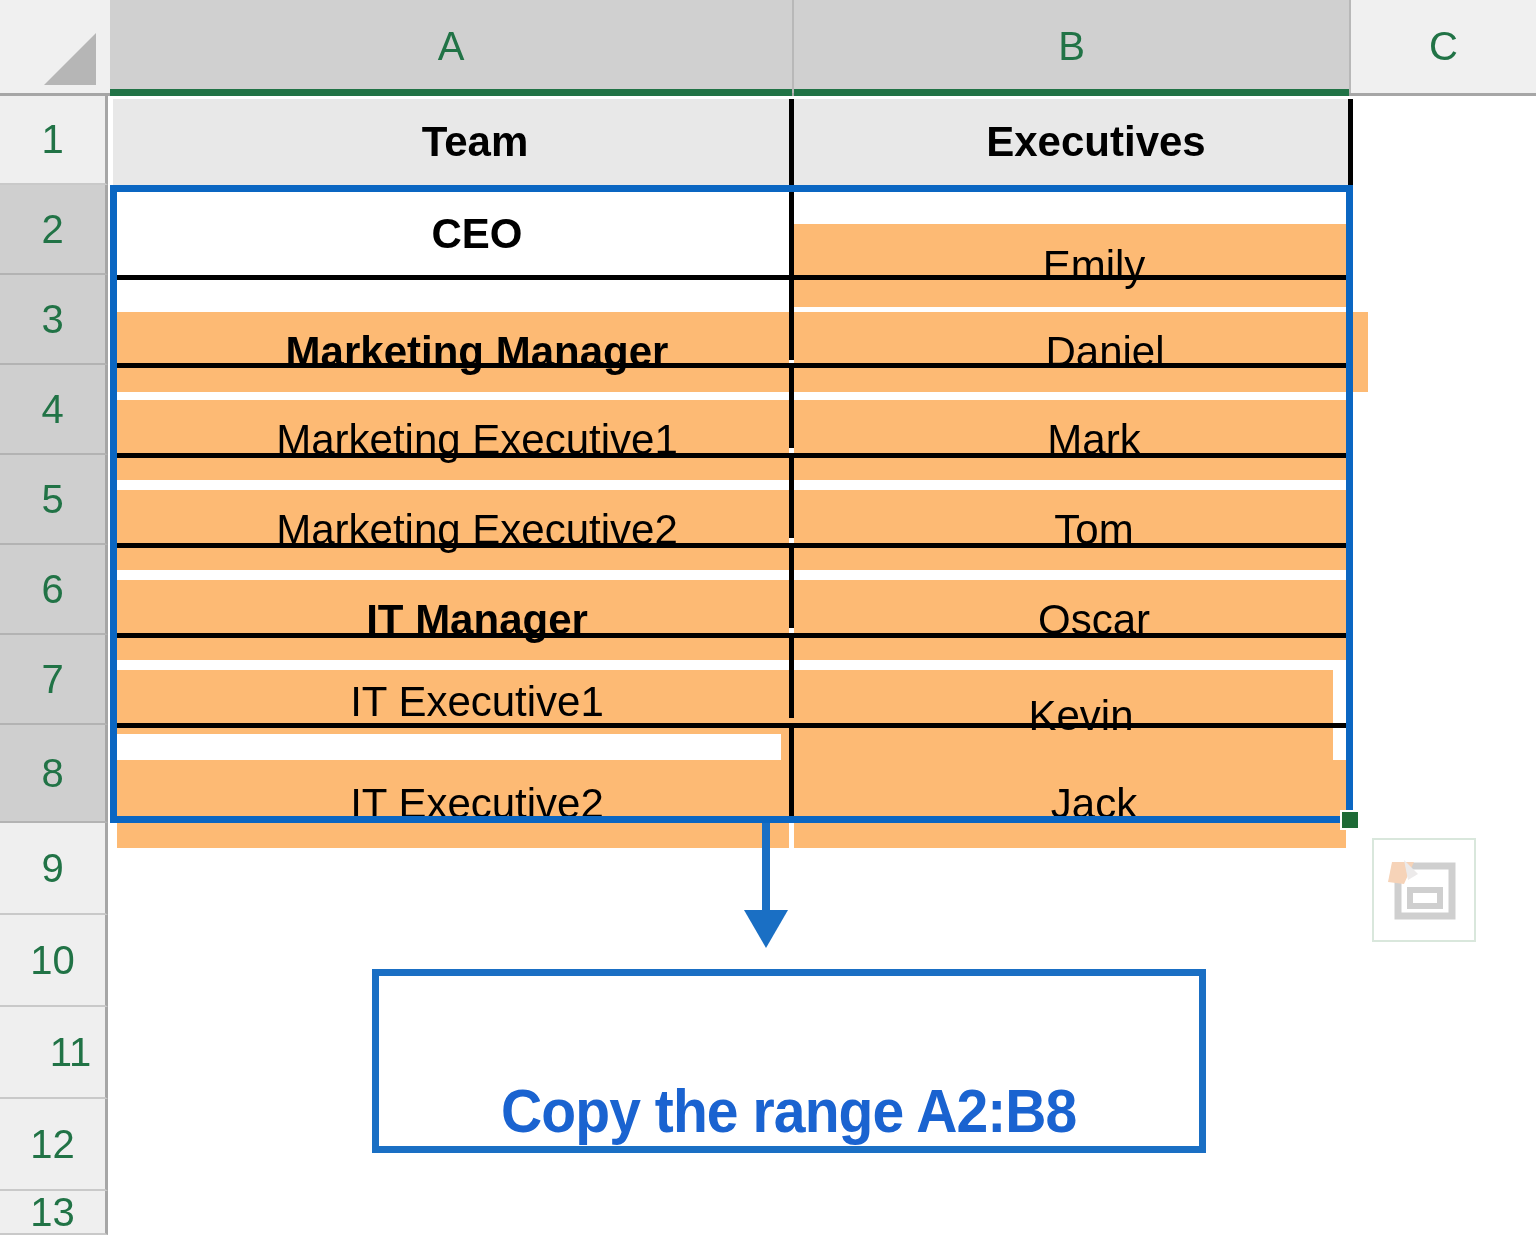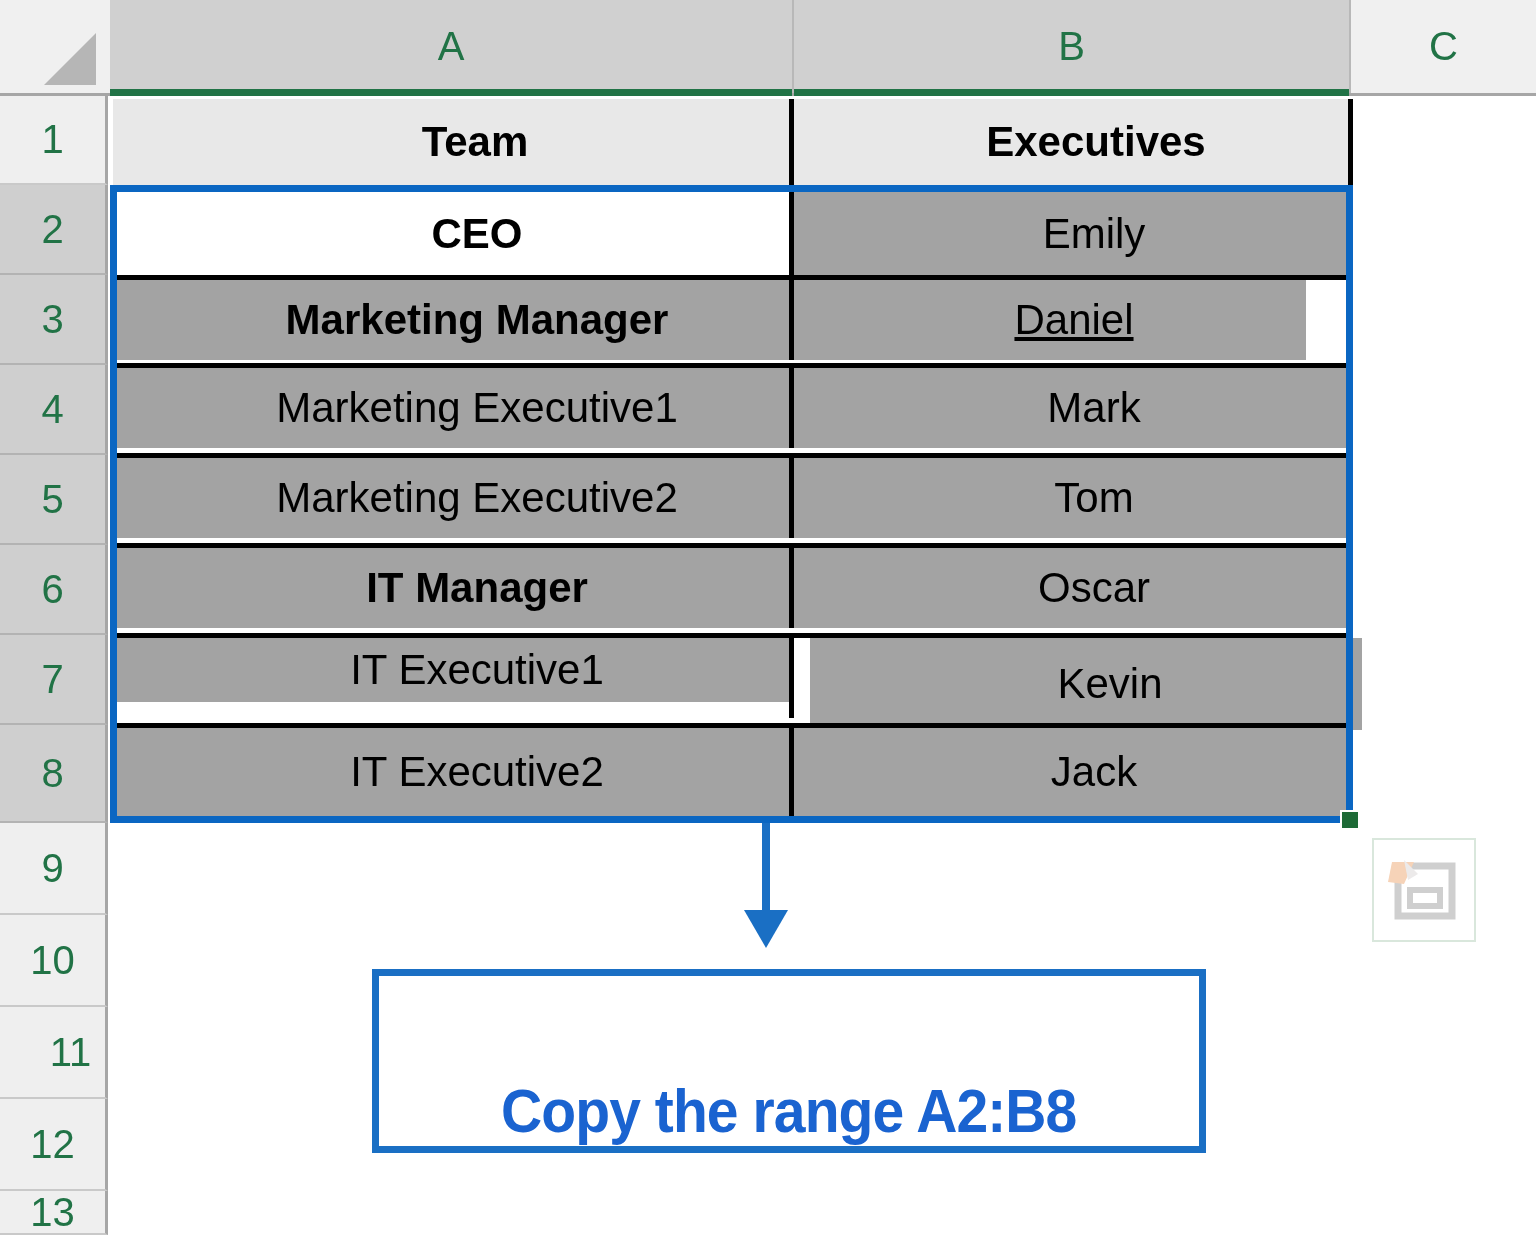--- a/index.html
+++ b/index.html
@@ -67,21 +67,21 @@
   .cell {
     position:absolute;
     display:flex; align-items:center; justify-content:center;
     font-size:42px;
     color:#000;
     overflow:hidden;
     white-space:nowrap;
     padding-left:48px;
   }
   .cell.hdr   { background:#e8e8e8; font-weight:bold; }
-  .cell.body  { background:#a3a3a3; }
+  .cell.body  { background:#fdba74;margin-top:32px; }
   .cell.active{ background:#ffffff; font-weight:bold; }
   .cell.bold  { font-weight:bold; }
   .blkline-h { position:absolute; background:#000; }
   .blkline-v { position:absolute; background:#000; }
 
   
   #selection {
     position:absolute;
     left:110px; top:185px;
     width:1243px; height:638px;
@@ -213,21 +213,21 @@
   </div>
   <div class="cell body" style="left:794px; top:192px; width:552px; height:83px;">
     <span>Emily</span>
   </div>
   <div class="blkline-v" style="left:789px; top:192px; width:5px; height:83px;"></div>
   <div class="blkline-h" style="left:117px; top:275px; width:1229px; height:5px;"></div>
 
   <div class="cell body bold" style="left:117px; top:280px; width:672px; height:80px;">
     <span>Marketing Manager</span>
   </div>
-  <div class="cell body" style="left:794px; top:280px; width:512px; height:80px;text-decoration:underline;">
+  <div class="cell body" style="left:794px; top:280px; width:574px; height:80px;">
     <span>Daniel</span>
   </div>
   <div class="blkline-v" style="left:789px; top:280px; width:5px; height:80px;"></div>
   <div class="blkline-h" style="left:117px; top:363px; width:1229px; height:5px;"></div>
 
   <div class="cell body" style="left:117px; top:368px; width:672px; height:80px;">
     <span>Marketing Executive1</span>
   </div>
   <div class="cell body" style="left:794px; top:368px; width:552px; height:80px;">
     <span>Mark</span>
@@ -249,21 +249,21 @@
   </div>
   <div class="cell body" style="left:794px; top:548px; width:552px; height:80px;">
     <span>Oscar</span>
   </div>
   <div class="blkline-v" style="left:789px; top:548px; width:5px; height:80px;"></div>
   <div class="blkline-h" style="left:117px; top:633px; width:1229px; height:5px;"></div>
 
   <div class="cell body" style="left:117px; top:638px; width:672px; height:64px;">
     <span>IT Executive1</span>
   </div>
-  <div class="cell body" style="left:810px; top:638px; width:552px; height:92px;">
+  <div class="cell body" style="left:781px; top:638px; width:552px; height:92px;">
     <span>Kevin</span>
   </div>
   <div class="blkline-v" style="left:789px; top:638px; width:5px; height:80px;"></div>
   <div class="blkline-h" style="left:117px; top:723px; width:1229px; height:5px;"></div>
 
   <div class="cell body" style="left:117px; top:728px; width:672px; height:88px;">
     <span>IT Executive2</span>
   </div>
   <div class="cell body" style="left:794px; top:728px; width:552px; height:88px;">
     <span>Jack</span>

